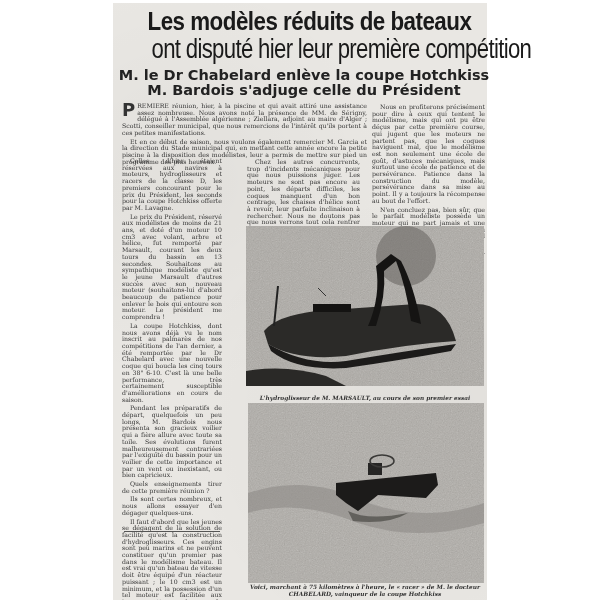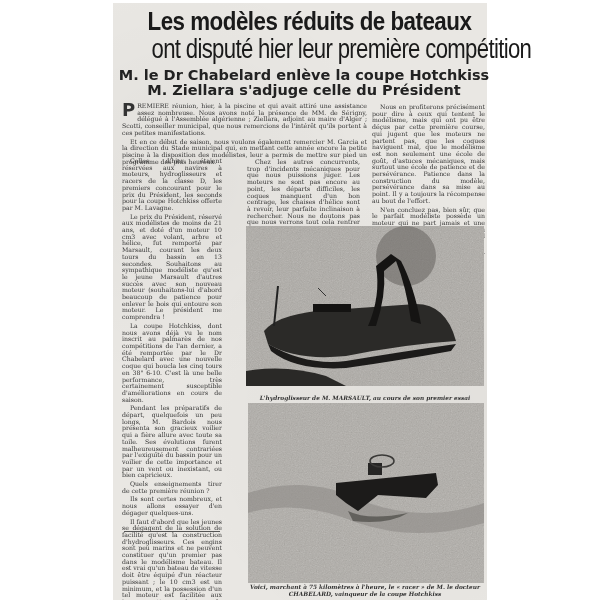--- a/index.html
+++ b/index.html
@@ -46,21 +46,21 @@
   .cap2 { left:246px; top:584px; width:238px; line-height:6.5px; }
 </style>
 </head>
 <body>
 
 <div class="clip"></div>
 
 <div class="h1">Les modèles réduits de bateaux</div>
 <div class="h2">ont disputé hier leur première compétition</div>
 <div class="sub sub1">M. le Dr Chabelard enlève la coupe Hotchkiss</div>
-<div class="sub sub2">M. Ziellara s'adjuge celle du Président</div>
+<div class="sub sub2">M. Bardois s'adjuge celle du Président</div>
 
 <div class="txt intro">
   <p><span class="drop">P</span><span>REMIERE réunion, hier, à la piscine et qui avait attiré une assistance assez nombreuse. Nous avons noté la présence de MM. de Sérigny, délégué à l'Assemblée algérienne ; Ziellara, adjoint au maire d'Alger ; Scotti, conseiller municipal, que nous remercions de l'intérêt qu'ils portent à ces petites manifestations.</span></p>
   <p>Et en ce début de saison, nous voulons également remercier M. Garcia et la direction du Stade municipal qui, en mettant cette année encore la petite piscine à la disposition des modélistes, leur a permis de mettre sur pied un programme des plus heureux.</p>
 </div>
 
 <div class="txt col1">
   <p>Celles d'hier étaient réservées aux navires à moteurs, hydroglisseurs et racers de la classe D, les premiers concourant pour le prix du Président, les seconds pour la coupe Hotchkiss offerte par M. Lavagne.</p>
   <p>Le prix du Président, réservé aux modélistes de moins de 21 ans, et doté d'un moteur 10 cm3 avec volant, arbre et hélice, fut remporté par Marsault, courant les deux tours du bassin en 13 secondes. Souhaitons au sympathique modéliste qu'est le jeune Marsault d'autres succès avec son nouveau moteur (souhaitons-lui d'abord beaucoup de patience pour enlever le bois qui entoure son moteur. Le président me comprendra !</p>
   <p>La coupe Hotchkiss, dont nous avons déjà vu le nom inscrit au palmarès de nos compétitions de l'an dernier, a été remportée par le Dr Chabelard avec une nouvelle coque qui boucla les cinq tours en 38" 6-10. C'est là une belle performance, très certainement susceptible d'améliorations en cours de saison.</p>

